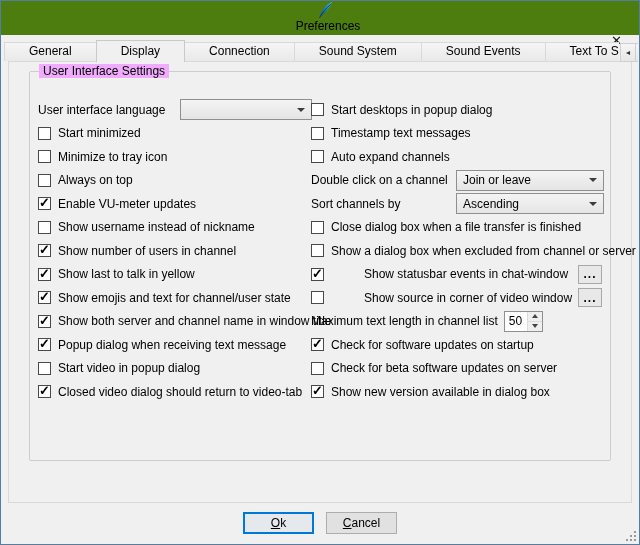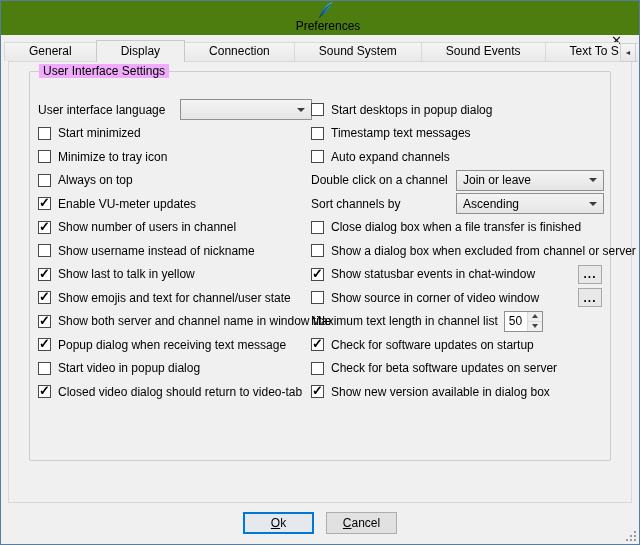--- a/index.html
+++ b/index.html
@@ -35,21 +35,21 @@
   .pane { position:absolute; top:60px; left:7px; right:7px; height:442px;
     box-sizing:border-box; border:1px solid #d9d9d9; background:#f0f0f0; z-index:1; }
   .groupbox { position:absolute; top:9px; left:20px; right:20px; height:388px;
     border:1px solid #cdcdcd; border-radius:2px; }
   .group-title { position:absolute; top:-8px; left:9px; background:#f0abfc; padding:0 4px; }
   .col { position:absolute; top:26px; }
   .col-left  { left:8px;  width:274px; }
   .col-right { left:281px; right:6px; }
   .row { height:23.5px; display:flex; align-items:center; white-space:nowrap; }
   .split { justify-content:space-between; }
-  .cl { display:flex; align-items:center; }
+  .cl { display:flex; align-items:center;gap:33px; }
   
   .cb { box-sizing:border-box; width:13px; height:13px; border:1px solid #494949;
     background:#fff; flex:none; position:relative; margin-right:7px; }
   .cb[data-checked="true"]::after { content:"✓"; position:absolute; left:0; top:-3px;
     font-size:13px; font-weight:700; color:#000; }
   .combo { box-sizing:border-box; height:21px; border:1px solid #8f8f8f;
     background:linear-gradient(#f4f4f4,#e5e5e5); display:flex; align-items:center;
     padding:0 6px; flex:none; }
   .w132 { width:132px; } .w148 { width:148px; }
   .combo-val { flex:1; overflow:hidden; }
@@ -138,26 +138,26 @@
         </div>
         <div class="row">
           <span class="cb" data-checked="false"></span>
           <span>Always on top</span>
         </div>
         <div class="row">
           <span class="cb" data-checked="true"></span>
           <span>Enable VU-meter updates</span>
         </div>
         <div class="row">
+          <span class="cb" data-checked="false"></span>
+          <span>Show username instead of nickname</span>
+        </div>
+        <div class="row">
           <span class="cb" data-checked="true"></span>
           <span>Show number of users in channel</span>
-        </div>
-        <div class="row">
-          <span class="cb" data-checked="false"></span>
-          <span>Show username instead of nickname</span>
         </div>
         <div class="row">
           <span class="cb" data-checked="true"></span>
           <span>Show last to talk in yellow</span>
         </div>
         <div class="row">
           <span class="cb" data-checked="true"></span>
           <span>Show emojis and text for channel/user state</span>
         </div>
         <div class="row">

